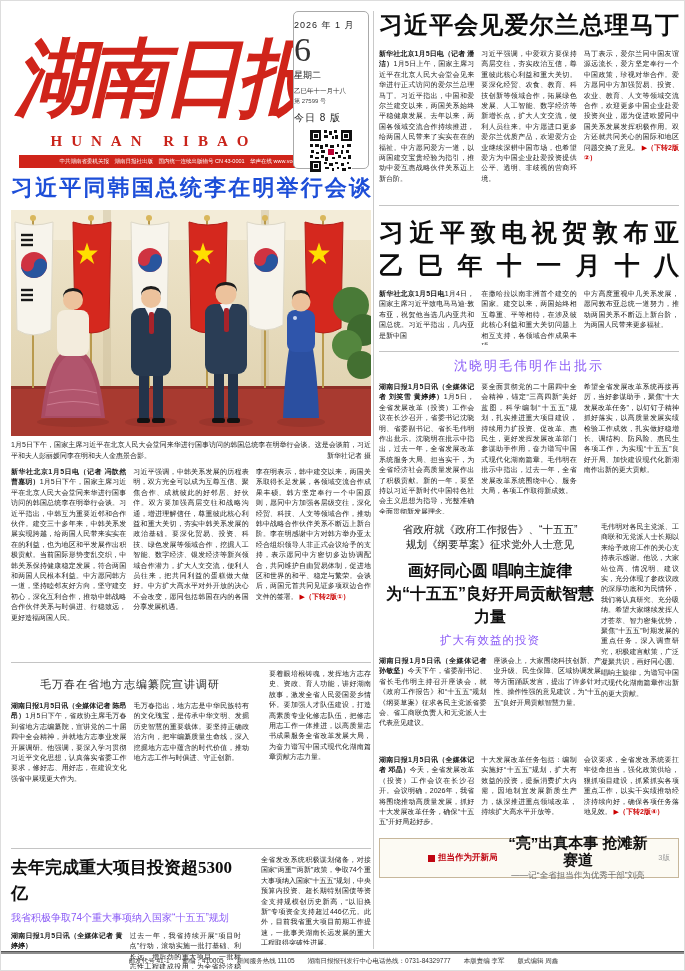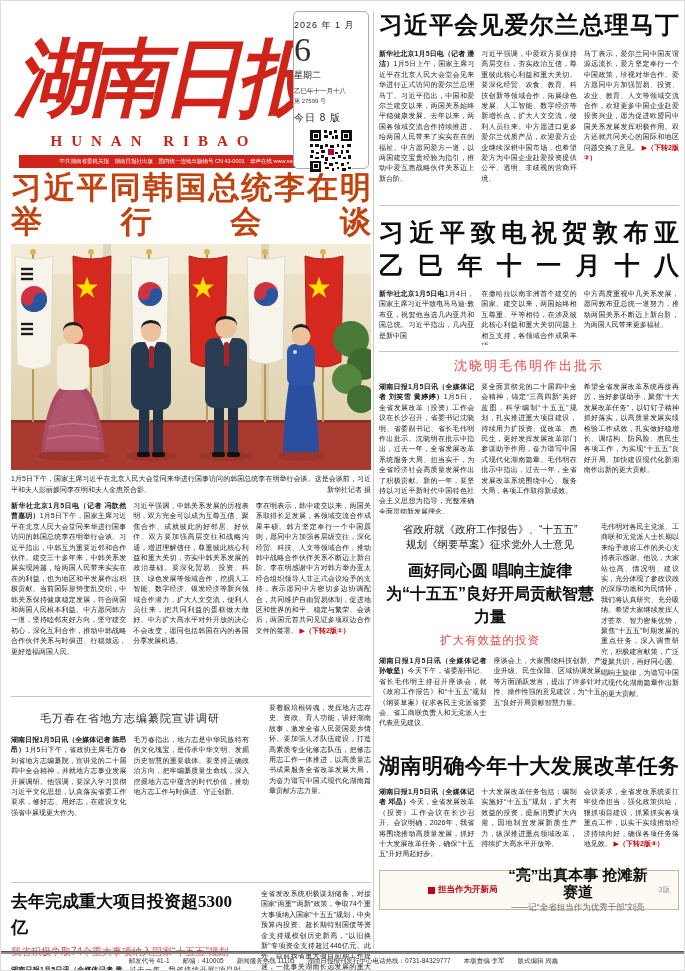--- a/index.html
+++ b/index.html
@@ -45,30 +45,30 @@
   .col {
     flex:1; text-align:justify; overflow:hidden; font-size:7px; line-height:10.4px;
     color:#1b1b1b; word-break:break-all;
   }
   .dl { font-weight:bold; }
   .more { color:#c00; font-weight:bold; }
   .hrule { border:none; border-top:1px solid #c4c4c4; height:0; }
   .jfull { text-align:justify; text-align-last:justify; }
   
   #left { position:absolute; left:10px; top:170px; width:360px; }
-  .h-main { font-size:31px; font-weight:900; color:#c2410c; line-height:34px; letter-spacing:0; }
+  .h-main { font-size:22px; font-weight:900; color:#1d4ed8; line-height:34px; letter-spacing:0; }
   #photo { margin-top:5px; width:360px; height:226px; display:block; background:#e7dcc3; }
   .caption { margin-top:4px; font-size:7px; line-height:10.5px; color:#222; text-align:justify; word-break:break-all; }
   .caption .credit { float:right; color:#222; }
   #left-body { margin-top:6px; height:188px; }
   .sec { display:flex; gap:20px; }
   .kicker { font-size:11px; color:#2b2b2b; text-align:center; letter-spacing:1px; }
   .h-sec { font-size:19px; font-weight:900; color:#0d0d0d; line-height:26px; }
   .h-serif { font-family:"Liberation Serif","DejaVu Serif",serif; }
-  .subhead { font-size:10px; color:#ef4444; }
+  .subhead { font-size:10px; color:#8b5cf6; }
   
   #right { position:absolute; left:378px; top:8px; width:300px; }
   .h-r1 { font-size:24px; font-weight:900; color:#0d0d0d; line-height:32px; }
   .h-r2 { font-size:25px; font-weight:900; color:#0d0d0d; line-height:33px; }
   .h-r3 { font-size:20px; font-weight:900; color:#0d0d0d; line-height:28px; }
   .h-r4 { font-size:16px; font-weight:900; color:#0d0d0d; line-height:23px; text-align:center; }
   .h-r5 { font-size:21px; font-weight:900; color:#0d0d0d; line-height:28px; }
   .sub-c { text-align:center; }
   #art4 { display:flex; margin-top:8px; }
   #art4-leftblock { width:222px; }
@@ -390,21 +390,20 @@
         <div class="colwrap" style="margin-top:8px; height:96px;">
           <div class="col">
             <span class="dl">湖南日报1月5日讯（全媒体记者 孙敏坚）</span><span>今天下午，省委副书记、省长毛伟明主持召开座谈会，就《政府工作报告》和“十五五”规划《纲要草案》征求各民主党派省委会、省工商联负责人和无党派人士代表意见建议。</span>
           </div>
           <div class="col">座谈会上，大家围绕科技创新、产业升级、民生保障、区域协调发展等方面踊跃发言，提出了许多针对性、操作性强的意见建议，为“十五五”良好开局贡献智慧力量。</div>
         </div>
       </div>
       <div id="art4-side" class="col">毛伟明对各民主党派、工商联和无党派人士长期以来给予政府工作的关心支持表示感谢。他说，大家站位高、情况明、建议实，充分体现了参政议政的深厚功底和为民情怀，我们将认真研究、充分吸纳。希望大家继续发挥人才荟萃、智力密集优势，聚焦“十五五”时期发展的重点任务，深入调查研究，积极建言献策，广泛凝聚共识，画好同心圆、唱响主旋律，为谱写中国式现代化湖南篇章作出新的更大贡献。</div>
     </div>
 
-    <div class="h-r5 jfull" style="margin-top:4px;">湖南明确今年十大发展改革任务</div>
     <div class="colwrap" style="margin-top:7px; height:74px;">
       <div class="col">
         <span class="dl">湖南日报1月5日讯（全媒体记者 邓晶）</span><span>今天，全省发展改革（投资）工作会议在长沙召开。会议明确，2026年，我省将围绕推动高质量发展，抓好十大发展改革任务，确保“十五五”开好局起好步。</span>
       </div>
       <div class="col">十大发展改革任务包括：编制实施好“十五五”规划，扩大有效益的投资，提振消费扩大内需，因地制宜发展新质生产力，纵深推进重点领域改革，持续扩大高水平开放等。</div>
       <div class="col">
         <span>会议要求，全省发改系统要扛牢使命担当，强化政策供给，狠抓项目建设，抓紧抓实各项重点工作，以实干实绩推动经济持续向好，确保各项任务落地见效。</span>
         <span class="more">▶（下转2版④）</span>
       </div>
     </div>

